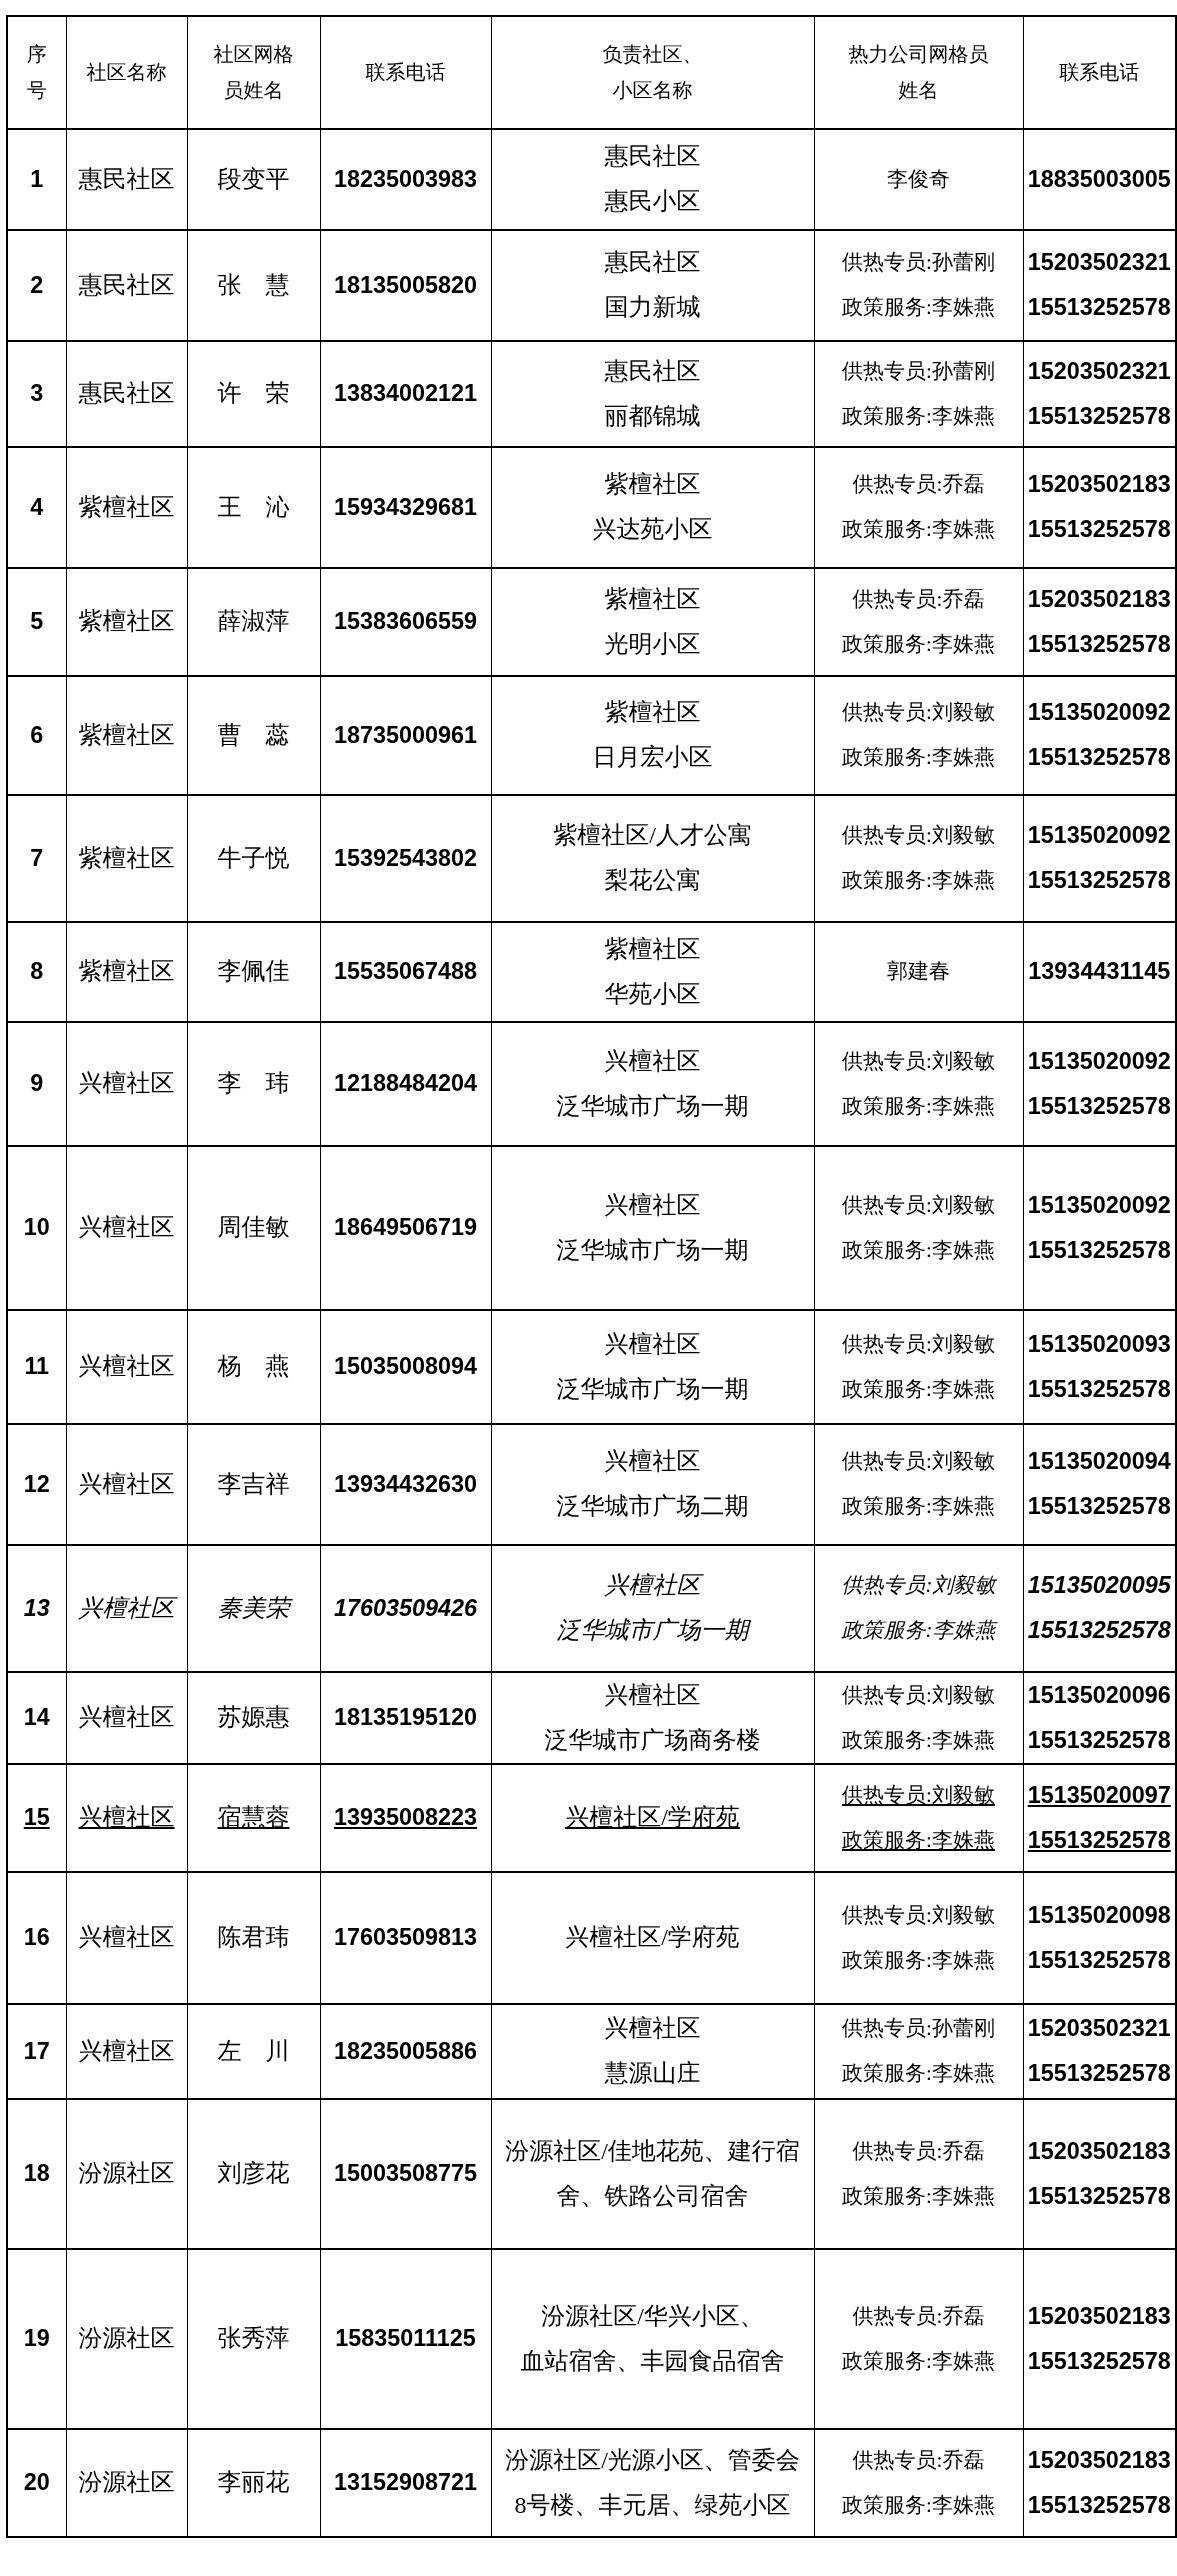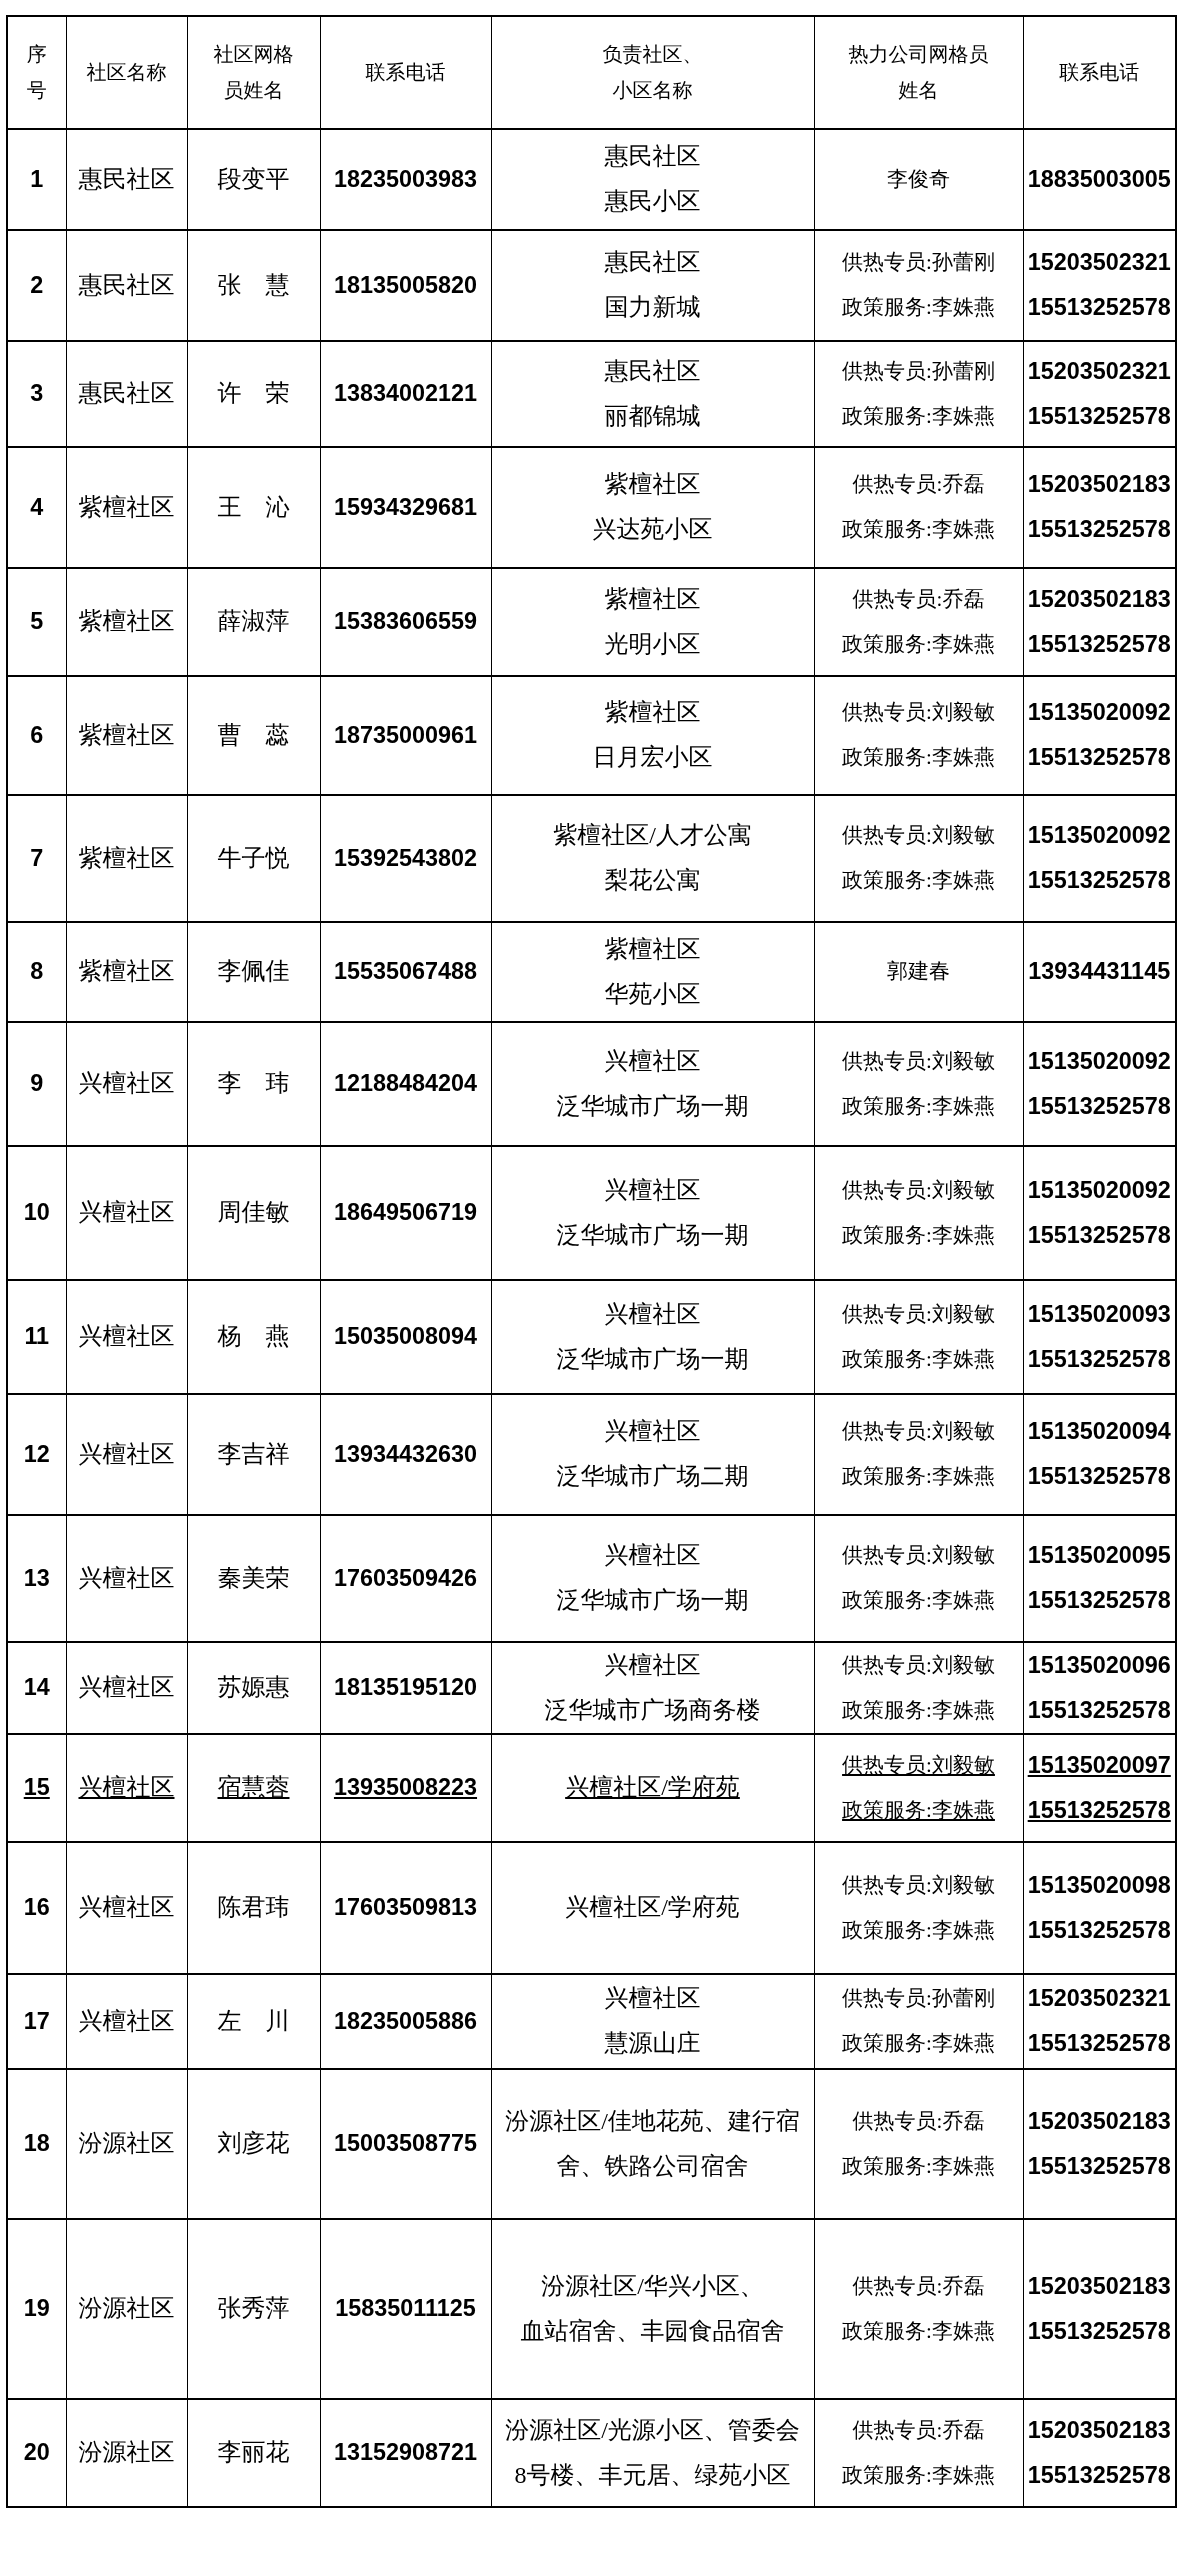--- a/index.html
+++ b/index.html
@@ -69,24 +69,24 @@
 
   tbody tr:nth-child(1)  { height: 101px; }
   tbody tr:nth-child(2)  { height: 111px; }
   tbody tr:nth-child(3)  { height: 106px; }
   tbody tr:nth-child(4)  { height: 121px; }
   tbody tr:nth-child(5)  { height: 108px; }
   tbody tr:nth-child(6)  { height: 119px; }
   tbody tr:nth-child(7)  { height: 127px; }
   tbody tr:nth-child(8)  { height: 100px; }
   tbody tr:nth-child(9)  { height: 124px; }
-  tbody tr:nth-child(10) { height: 134px; }
+  tbody tr:nth-child(10) { height: 164px; }
   tbody tr:nth-child(11) { height: 114px; }
   tbody tr:nth-child(12) { height: 121px; }
-  tbody tr:nth-child(13) { height: 127px; }
+  tbody tr:nth-child(13) { height: 127px; font-style: italic; }
   tbody tr:nth-child(14) { height: 89px; }
   tbody tr:nth-child(15) { height: 108px; text-decoration: underline; }
   tbody tr:nth-child(16) { height: 132px; }
   tbody tr:nth-child(17) { height: 95px; }
   tbody tr:nth-child(18) { height: 150px; margin-top: 48px; }
   tbody tr:nth-child(19) { height: 180px; }
   tbody tr:nth-child(20) { height: 108px; }
 </style>
 </head>
 <body>

